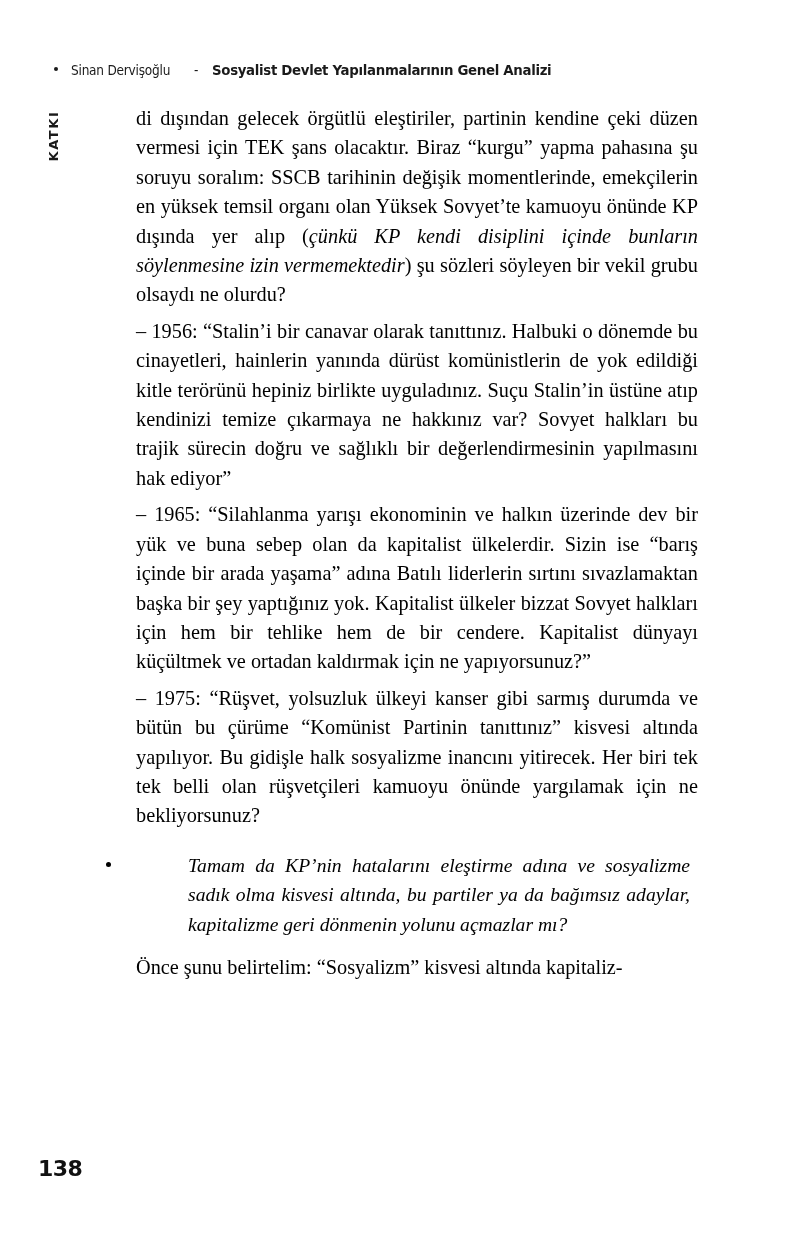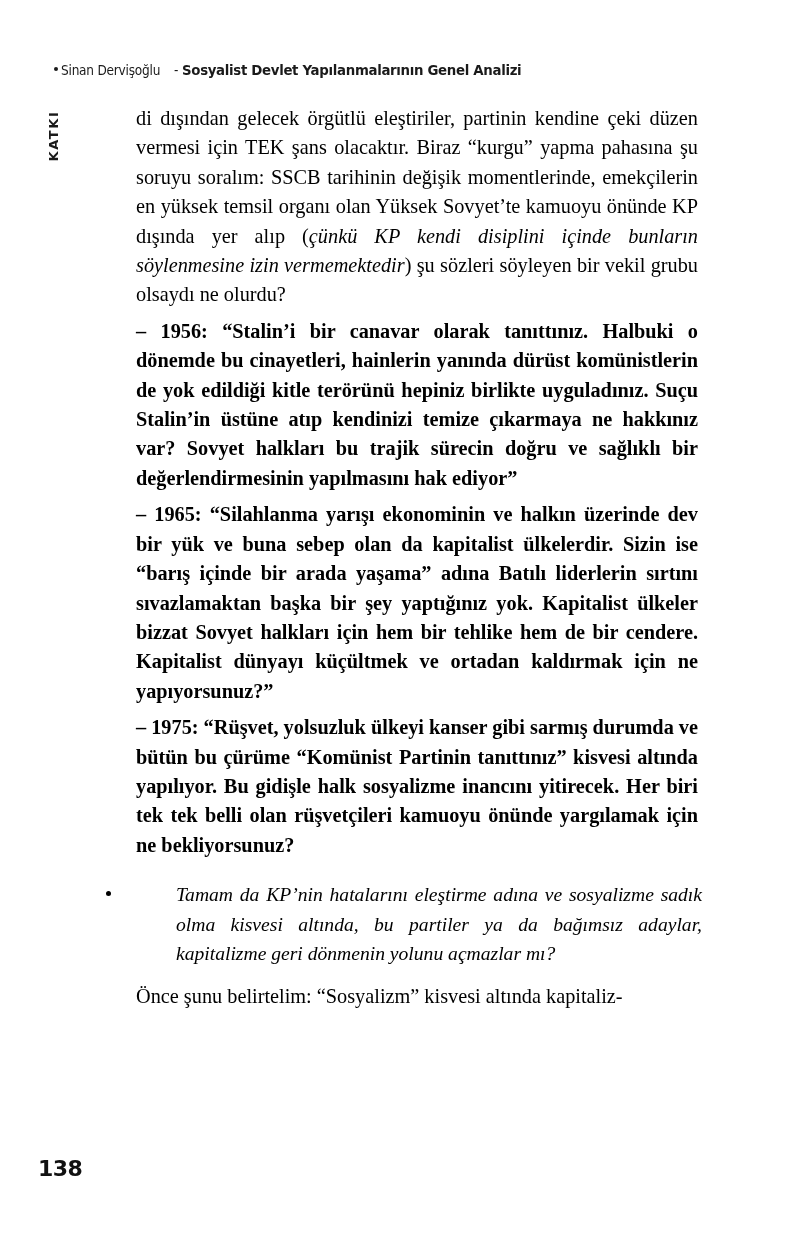--- a/index.html
+++ b/index.html
@@ -21,21 +21,21 @@
     inset: 0;
   }
 
   
   .running-header {
     position: absolute;
     left: 54px;
     top: 62px;
     display: flex;
     align-items: baseline;
-    gap: 3px;
+    gap: 13px;
     white-space: nowrap;
   }
   .header-bullet {
     display: inline-block;
     width: 4px;
     height: 4px;
     border-radius: 50%;
     background: #1a1a1a;
     position: relative;
     top: -4px;
@@ -103,21 +103,20 @@
     line-height: 29.4px;
     text-align: justify;
     text-justify: inter-word;
     hyphens: none;
     -webkit-hyphens: none;
   }
   p.body-par:last-child { margin-bottom: 0; }
 
   .par-gap {
     margin-top: 14px;
-    font-weight: bold;
   }
 
   em.inline-italic {
     font-style: italic;
   }
 
   
   .bullet-item {
     position: relative;
     margin-top: 20px;
@@ -127,21 +126,21 @@
   .bullet-marker {
     position: absolute;
     left: -30px;
     top: 11px;
     width: 5px;
     height: 5px;
     border-radius: 50%;
     background: #000000;
   }
   .bullet-text {
-    margin: 0;
+    margin: 12px;
     font-size: 19.6px;
     line-height: 29.4px;
     font-style: italic;
     text-align: justify;
     text-justify: inter-word;
   }
 
   
   .folio {
     position: absolute;

